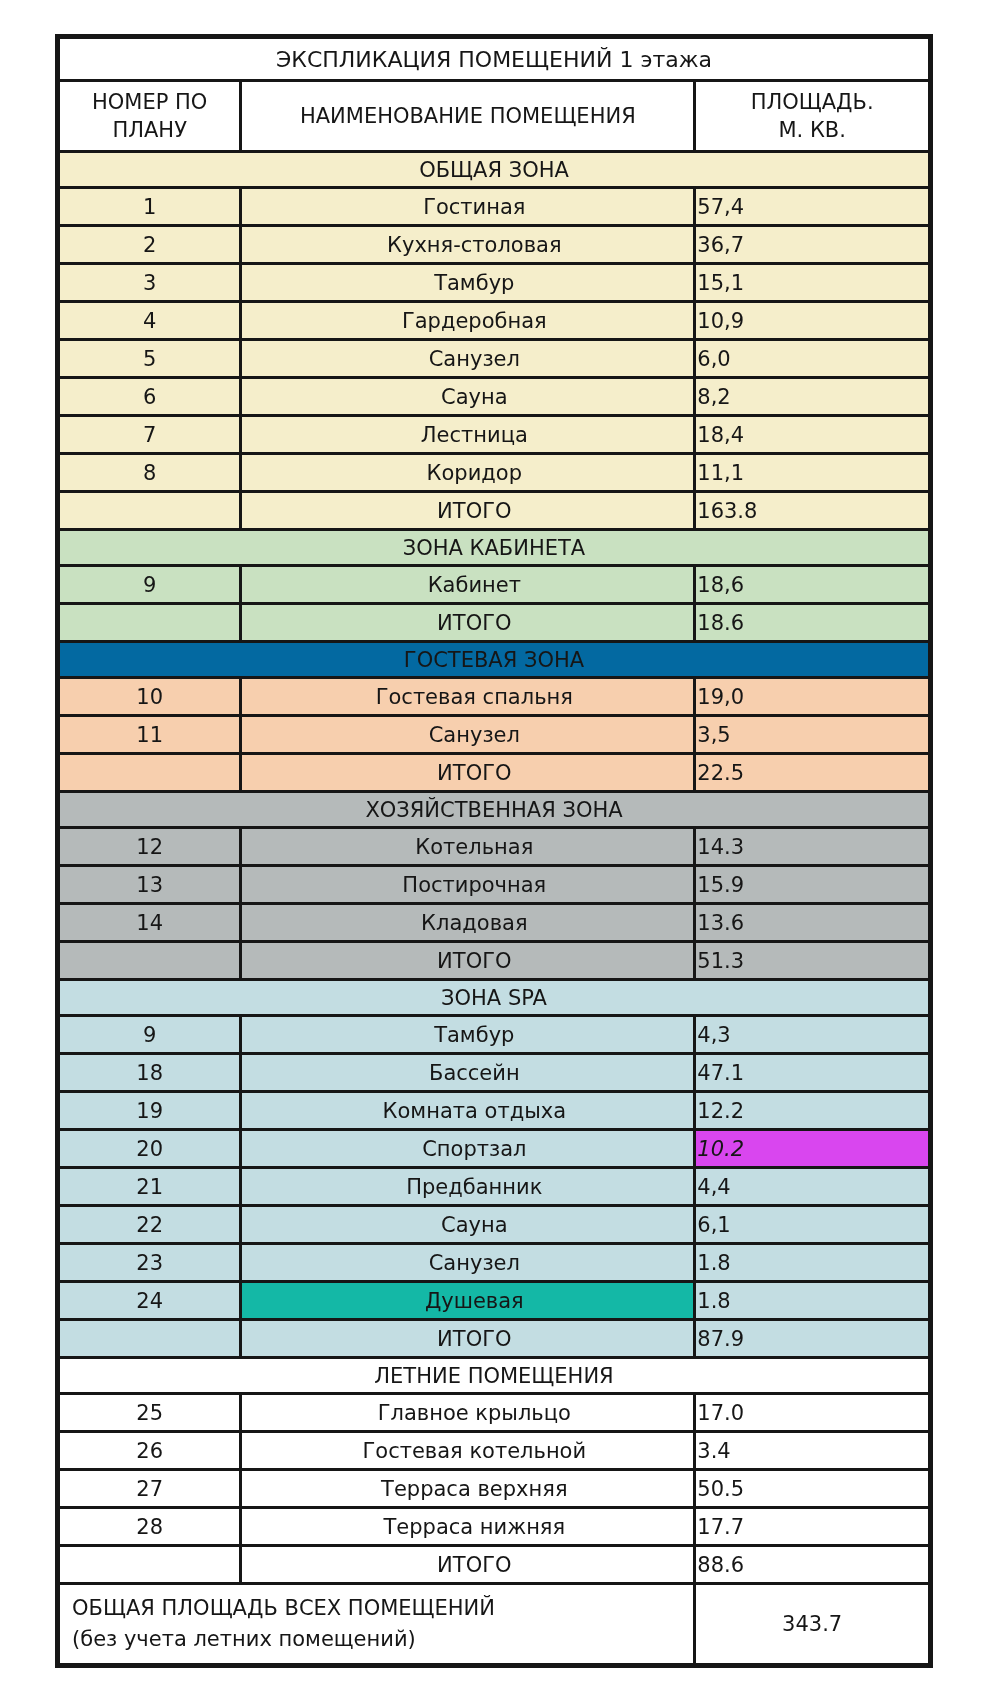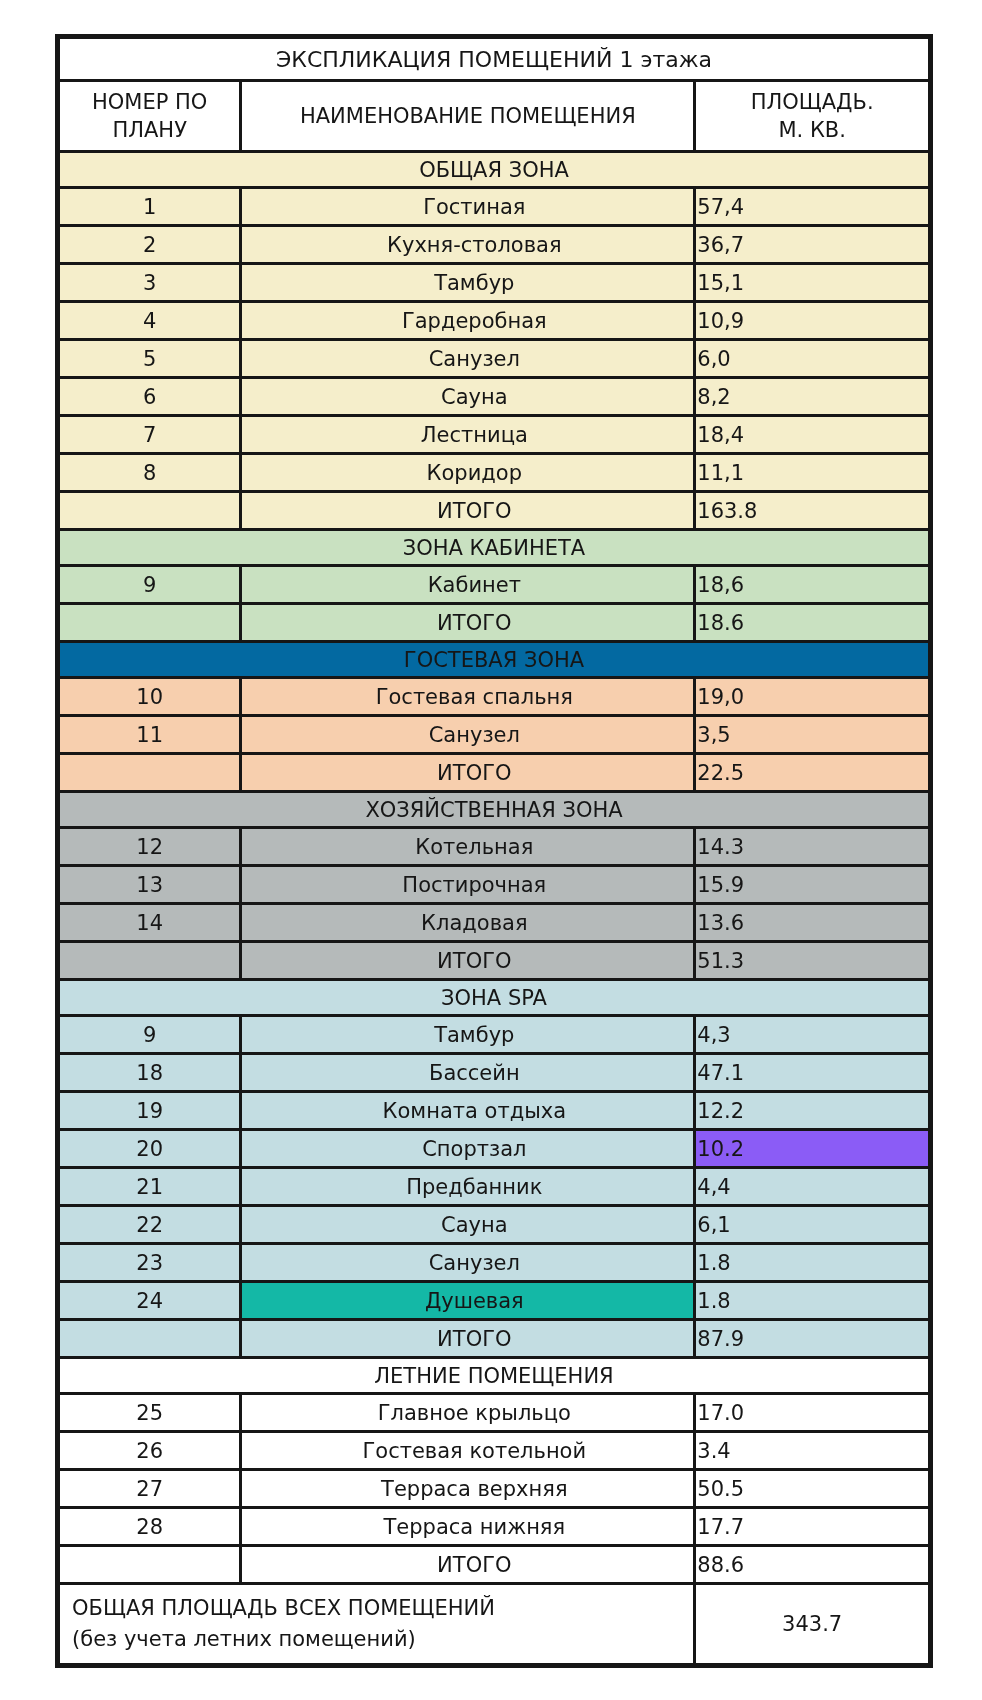--- a/index.html
+++ b/index.html
@@ -200,21 +200,21 @@
           <td class="area-cell" style="background-color: rgb(195, 221, 226);">47.1</td>
         </tr>
         <tr class="data-row">
           <td class="num-cell" style="background-color: rgb(195, 221, 226);">19</td>
           <td class="name-cell" style="background-color: rgb(195, 221, 226);">Комната отдыха</td>
           <td class="area-cell" style="background-color: rgb(195, 221, 226);">12.2</td>
         </tr>
         <tr class="data-row">
           <td class="num-cell" style="background-color: rgb(195, 221, 226);">20</td>
           <td class="name-cell" style="background-color: rgb(195, 221, 226);">Спортзал</td>
-          <td class="area-cell" style="background-color: #8b5cf6;">10.2</td>
+          <td class="area-cell" style="background-color: #d946ef; font-style: italic;">10.2</td>
         </tr>
         <tr class="data-row">
           <td class="num-cell" style="background-color: rgb(195, 221, 226);">21</td>
           <td class="name-cell" style="background-color: rgb(195, 221, 226);">Предбанник</td>
           <td class="area-cell" style="background-color: rgb(195, 221, 226);">4,4</td>
         </tr>
         <tr class="data-row">
           <td class="num-cell" style="background-color: rgb(195, 221, 226);">22</td>
           <td class="name-cell" style="background-color: rgb(195, 221, 226);">Сауна</td>
           <td class="area-cell" style="background-color: rgb(195, 221, 226);">6,1</td>

